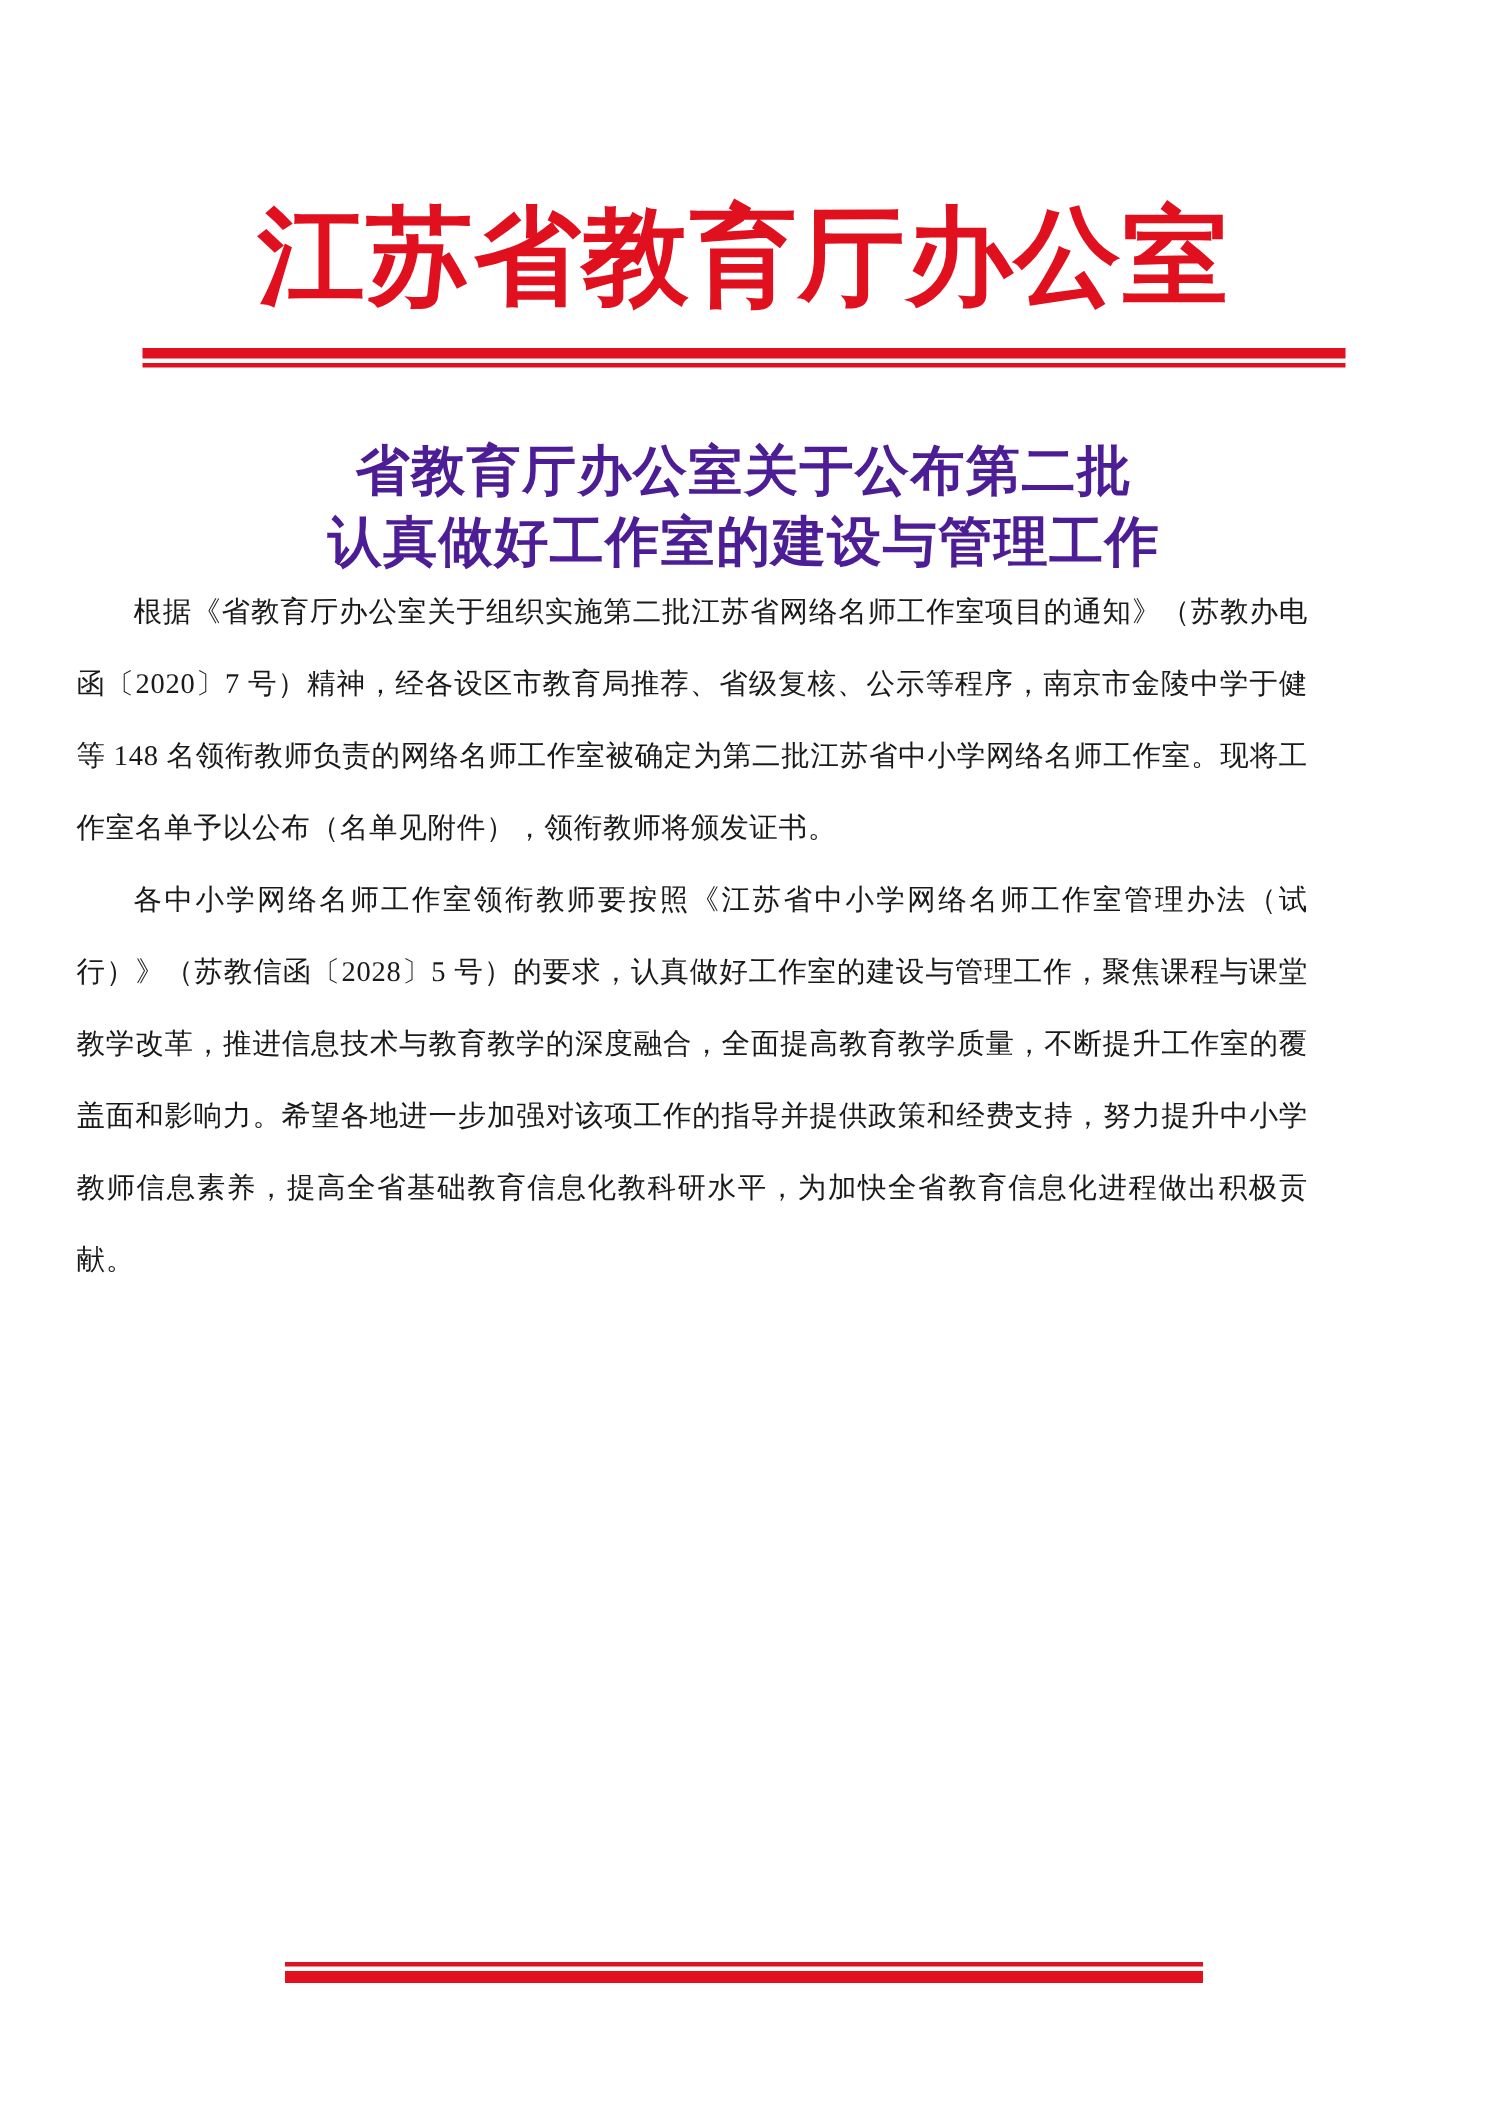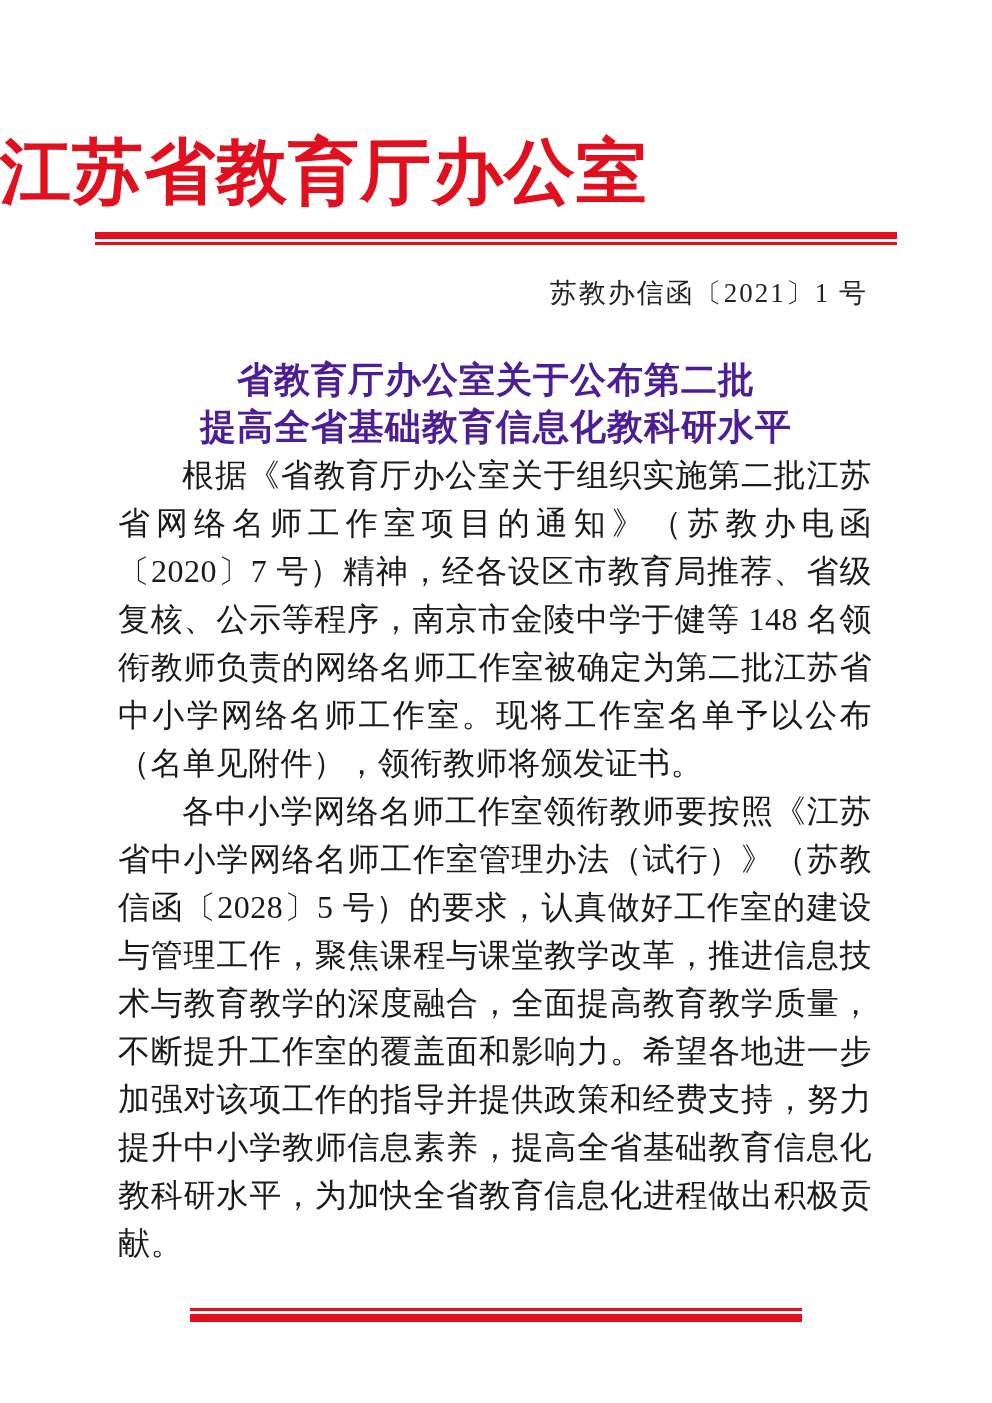--- a/index.html
+++ b/index.html
@@ -9,21 +9,21 @@
     font-family: "Liberation Serif", "DejaVu Serif", serif;
   }
   .page {
     position: relative;
     width: 992px; height: 1403px;
     background: #ffffff;
     overflow: hidden;
   }
   .letterhead {
     margin-top: 126px;
-    text-align: left;
+    text-align: center;
     color: var(--accent, #e1101e);
     font-size: 71px;
     font-weight: 700;
     letter-spacing: 1px;
     line-height: 1.3;
     white-space: nowrap;
   }
   .rule { margin-left: 95px; margin-right: 95px; }
   .rule-header { margin-top: 14px; }
   .bar-thick { height: 7px; background: var(--accent, #e1101e); }
@@ -49,46 +49,45 @@
     letter-spacing: 1px;
   }
   .notice-title span { display: block; }
   .salutation {
     margin: 50px 120px 0 118px;
     font-size: 28px;
     line-height: 48px;
     color: var(--body-color, #1a1a1a);
   }
   .para {
-    margin: 0 120px 0 118px;
-    font-size: 32px;
+    margin: 0 120px 0 51px;
+    font-size: 19px;
     line-height: 48px;
     color: var(--body-color, #1a1a1a);
     text-align: justify;
     text-indent: 2em;
     letter-spacing: 0.5px;
   }
 </style>
 </head>
 <body>
 
 <div class="page">
 
   <h1 class="letterhead">江苏省教育厅办公室</h1>
 
   <div class="rule rule-header">
     <div class="bar-thick"></div>
     <div class="bar-thin"></div>
   </div>
 
-  <div class="doc-number">苏教办信函〔2021〕1 号</div>
 
   <h2 class="notice-title">
     <span>省教育厅办公室关于公布第二批</span>
-    <span>提高全省基础教育信息化教科研水平</span>
+    <span>认真做好工作室的建设与管理工作</span>
   </h2>
 
 
   <p class="para">根据《省教育厅办公室关于组织实施第二批江苏省网络名师工作室项目的通知》（苏教办电函〔2020〕7 号）精神，经各设区市教育局推荐、省级复核、公示等程序，南京市金陵中学于健等 148 名领衔教师负责的网络名师工作室被确定为第二批江苏省中小学网络名师工作室。现将工作室名单予以公布（名单见附件），领衔教师将颁发证书。</p>
 
   <p class="para">各中小学网络名师工作室领衔教师要按照《江苏省中小学网络名师工作室管理办法（试行）》（苏教信函〔2028〕5 号）的要求，认真做好工作室的建设与管理工作，聚焦课程与课堂教学改革，推进信息技术与教育教学的深度融合，全面提高教育教学质量，不断提升工作室的覆盖面和影响力。希望各地进一步加强对该项工作的指导并提供政策和经费支持，努力提升中小学教师信息素养，提高全省基础教育信息化教科研水平，为加快全省教育信息化进程做出积极贡献。</p>
 
   <div class="rule rule-footer">
     <div class="bar-thin"></div>
     <div class="bar-thick"></div>

